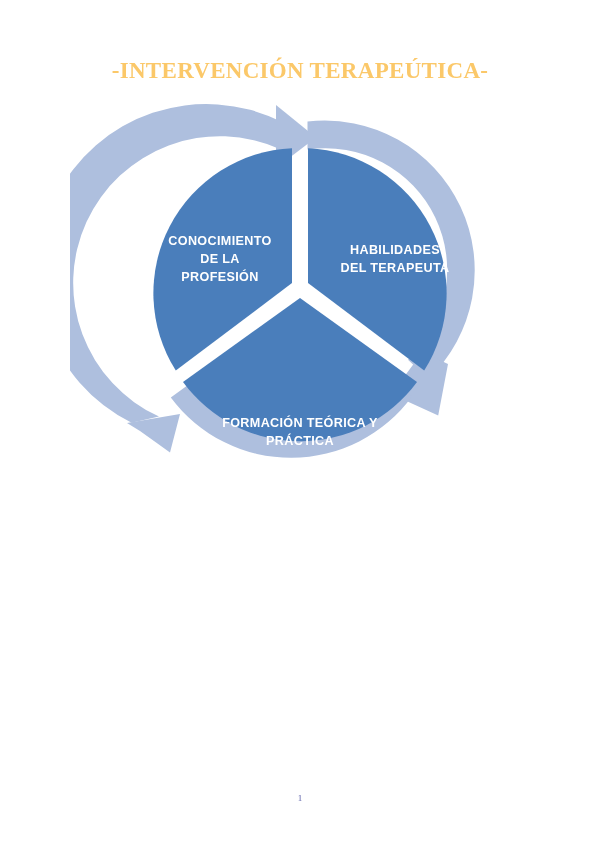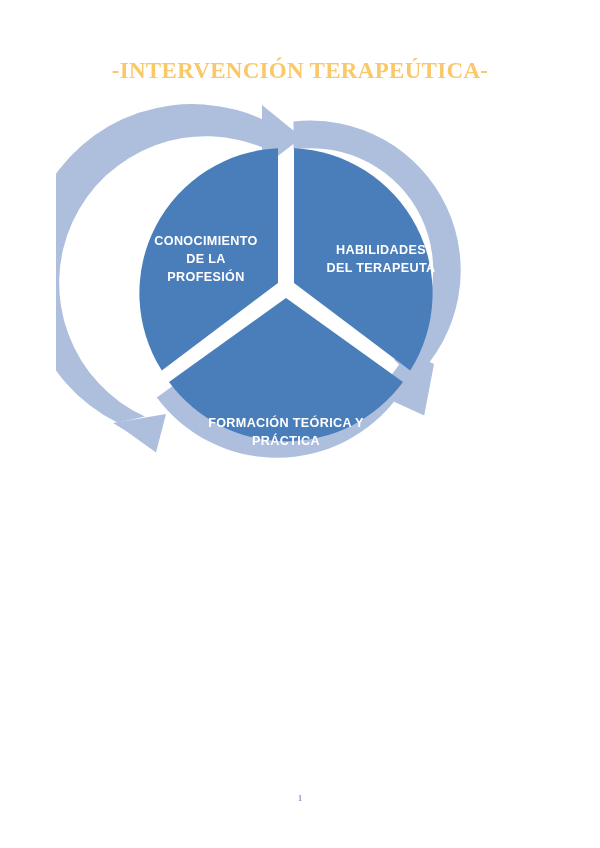--- a/index.html
+++ b/index.html
@@ -30,21 +30,21 @@
     font-family: "Liberation Serif", serif;
     font-weight: bold;
     font-size: 23px;
     letter-spacing: 0.3px;
     color: #fbc869;
     white-space: nowrap;
   }
 
   .diagram-wrap {
     position: absolute;
-    left: 56px;
+    left: 70px;
     top: 100px;
     width: 460px;
     height: 400px;
   }
 
   .diagram-wrap svg {
     display: block;
     width: 460px;
     height: 400px;
   }

